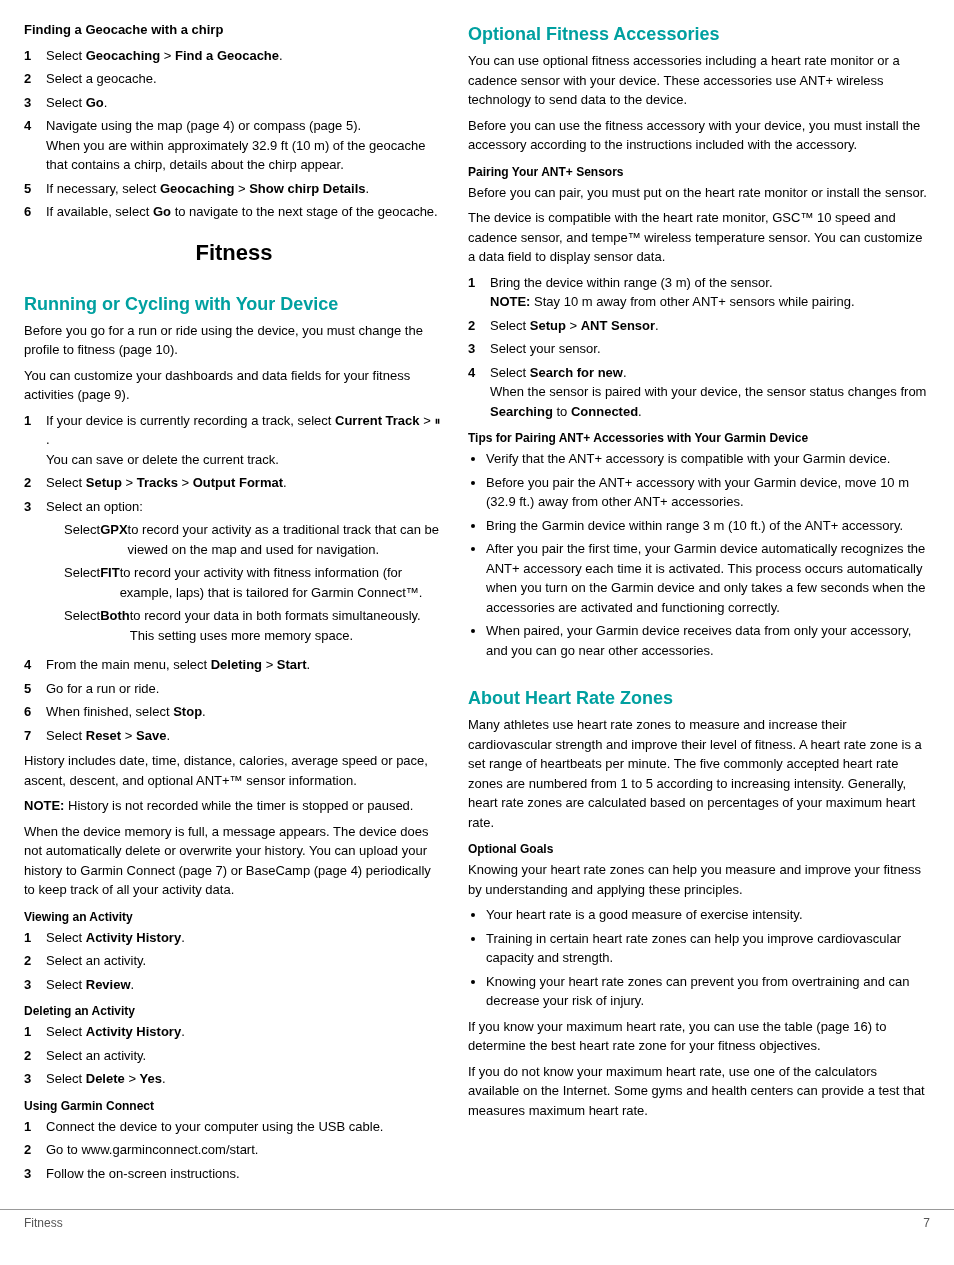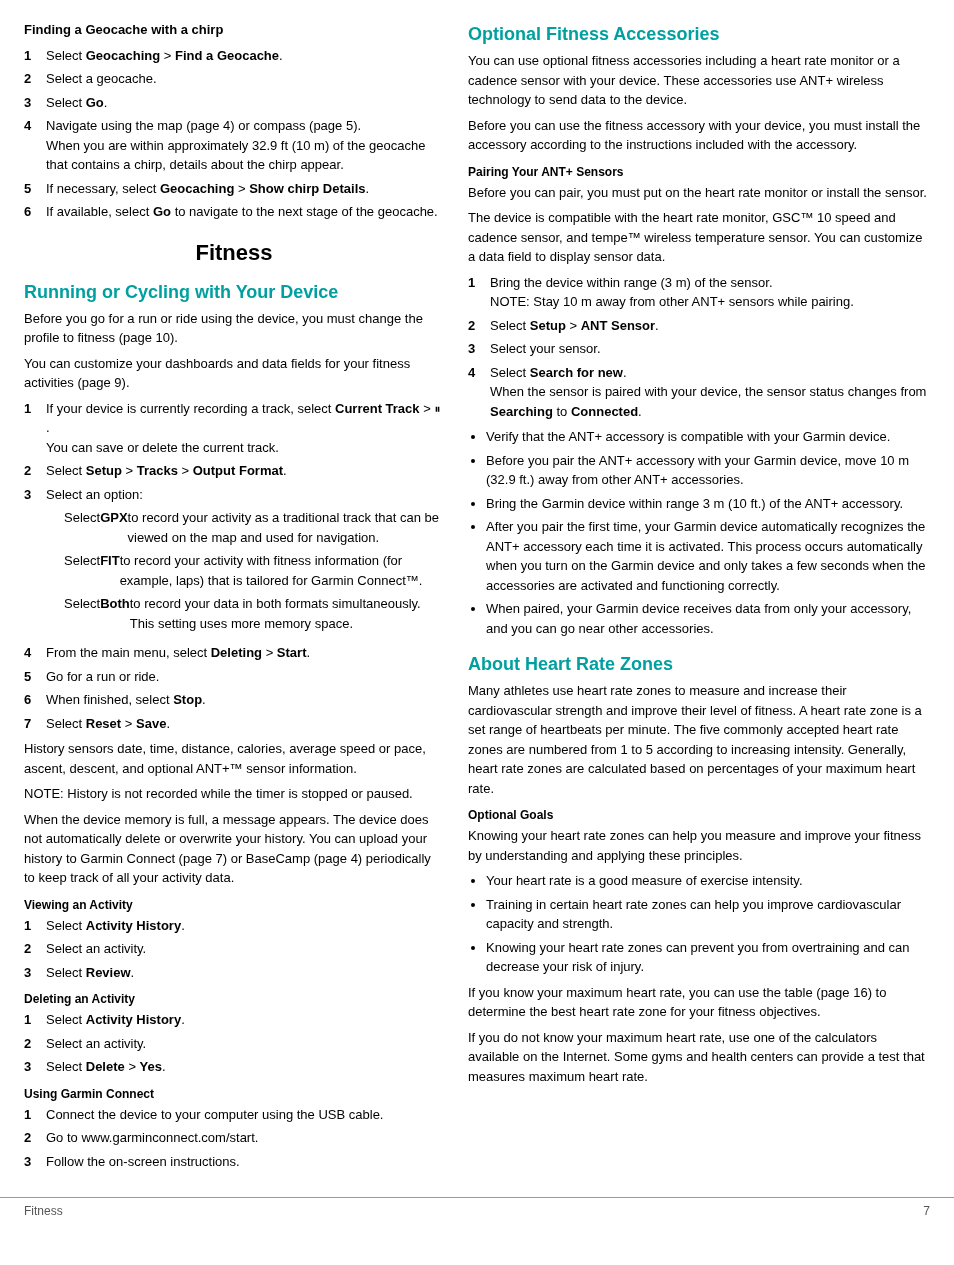--- a/index.html
+++ b/index.html
@@ -23,21 +23,21 @@
       flex-shrink: 0;
     }
     .right-col {
       flex: 1;
     }
     h2.section-title {
       font-size: 18px;
       font-weight: bold;
       color: #00a0a0;
       margin-bottom: 6px;
-      margin-top: 16px;
+      margin-top: 28px;
     }
     h4.sub-subsection-title {
       font-size: 12px;
       font-weight: bold;
       color: #000;
       margin-top: 10px;
       margin-bottom: 4px;
     }
     h1.fitness-center {
       font-size: 22px;
@@ -74,21 +74,21 @@
     }
     ul.bullets {
       margin-left: 18px;
       margin-bottom: 6px;
     }
     ul.bullets li {
       margin-bottom: 4px;
       line-height: 1.5;
     }
     .note {
-      font-weight: normal;
+      font-weight: bold;
       display: inline;
     }
     .footer {
       border-top: 1px solid #999;
       padding: 6px 24px;
       font-size: 12px;
       color: #555;
       display: flex;
       justify-content: space-between;
     }
@@ -181,21 +181,21 @@
       <li>
         <span class="step-num">6</span>
         <span class="step-content">When finished, select <span class="bold">Stop</span>.</span>
       </li>
       <li>
         <span class="step-num">7</span>
         <span class="step-content">Select <span class="bold">Reset</span> &gt; <span class="bold">Save</span>.</span>
       </li>
     </ol>
 
-    <p>History sensors date, time, distance, calories, average speed or pace, ascent, descent, and optional ANT+™ sensor information.</p>
+    <p>History includes date, time, distance, calories, average speed or pace, ascent, descent, and optional ANT+™ sensor information.</p>
     <p><span class="note">NOTE:</span> History is not recorded while the timer is stopped or paused.</p>
     <p>When the device memory is full, a message appears. The device does not automatically delete or overwrite your history. You can upload your history to Garmin Connect (<a class="link">page 7</a>) or BaseCamp (<a class="link">page 4</a>) periodically to keep track of all your activity data.</p>
 
     <h4 class="sub-subsection-title">Viewing an Activity</h4>
     <ol class="steps">
       <li>
         <span class="step-num">1</span>
         <span class="step-content">Select <span class="bold">Activity History</span>.</span>
       </li>
       <li>
@@ -269,20 +269,21 @@
       </li>
       <li>
         <span class="step-num">4</span>
         <span class="step-content">
           Select <span class="bold">Search for new</span>.<br>
           <span>When the sensor is paired with your device, the sensor status changes from <span class="bold">Searching</span> to <span class="bold">Connected</span>.</span>
         </span>
       </li>
     </ol>
 
+    <h4 class="sub-subsection-title">Tips for Pairing ANT+ Accessories with Your Garmin Device</h4>
     <ul class="bullets">
       <li>Verify that the ANT+ accessory is compatible with your Garmin device.</li>
       <li>Before you pair the ANT+ accessory with your Garmin device, move 10 m (32.9 ft.) away from other ANT+ accessories.</li>
       <li>Bring the Garmin device within range 3 m (10 ft.) of the ANT+ accessory.</li>
       <li>After you pair the first time, your Garmin device automatically recognizes the ANT+ accessory each time it is activated. This process occurs automatically when you turn on the Garmin device and only takes a few seconds when the accessories are activated and functioning correctly.</li>
       <li>When paired, your Garmin device receives data from only your accessory, and you can go near other accessories.</li>
     </ul>
 
     <h2 class="section-title">About Heart Rate Zones</h2>
     <p>Many athletes use heart rate zones to measure and increase their cardiovascular strength and improve their level of fitness. A heart rate zone is a set range of heartbeats per minute. The five commonly accepted heart rate zones are numbered from 1 to 5 according to increasing intensity. Generally, heart rate zones are calculated based on percentages of your maximum heart rate.</p>

